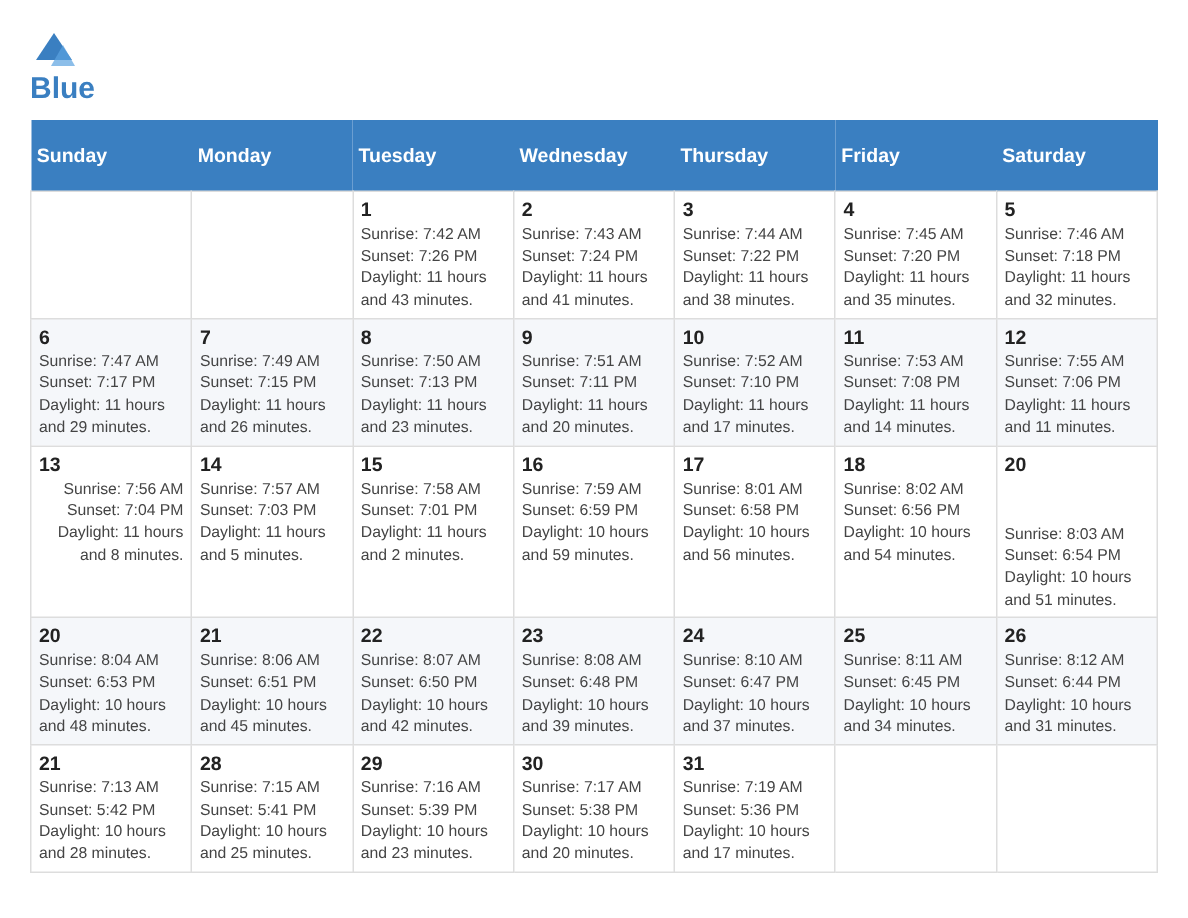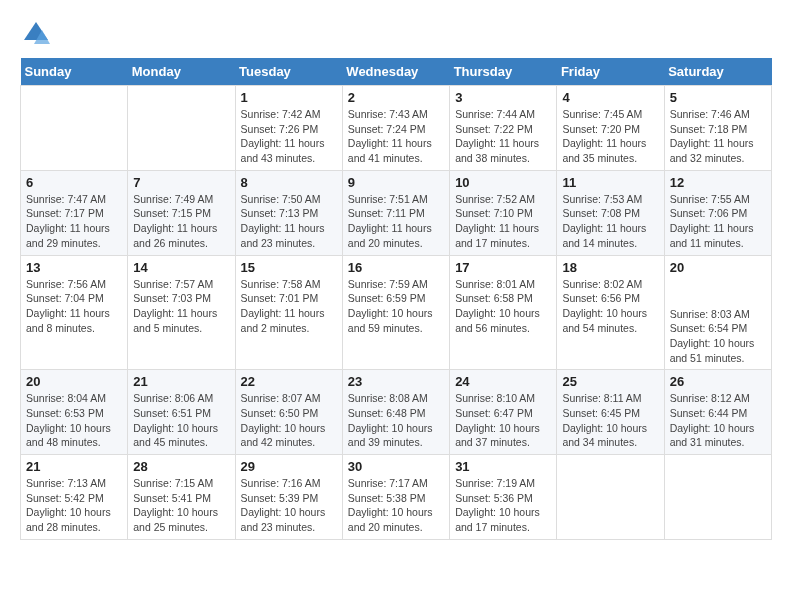--- a/index.html
+++ b/index.html
@@ -47,21 +47,21 @@
       color: #555;
     }
     table {
       width: 100%;
       border-collapse: collapse;
       font-size: 11px;
     }
     th {
       background-color: #3a7fc1;
       color: #fff;
-      padding: 6px 4px;
+      padding: 16px 4px;
       text-align: left;
       font-size: 13px;
       font-weight: bold;
     }
     td {
       vertical-align: top;
       padding: 4px 5px;
       border: 1px solid #ddd;
       min-height: 80px;
       height: 80px;
@@ -94,20 +94,21 @@
 
 <div class="header">
   <div class="logo">
     <div>
       <div class="logo-text">
         <svg class="logo-icon" viewBox="0 0 28 28" style="display:inline-block;vertical-align:middle;">
           <polygon points="14,2 26,20 2,20" fill="#3a7fc1"></polygon>
           <polygon points="20,10 28,24 12,24" fill="#5ba3e0" opacity="0.7"></polygon>
         </svg>
       </div>
+      <div class="logo-text" style="color:#3a7fc1;font-size:20px;">Blue</div>
     </div>
   </div>
   <div class="title-block">
     <div class="month-title"></div>
     <div class="location"></div>
   </div>
 </div>
 
 <table>
   <thead>
@@ -196,21 +197,21 @@
         <td>
           <span class="day-number">12</span>
           <div class="day-info" style="white-space: pre-line;">Sunrise: 7:55 AM
 Sunset: 7:06 PM
 Daylight: 11 hours and 11 minutes.</div>
         </td>
       </tr>
       <tr>
         <td>
           <span class="day-number">13</span>
-          <div class="day-info" style="white-space: pre-line;">Sunrise: 7:56 AM
+          <div class="day-info" style="white-space: pre-line; text-align: right;">Sunrise: 7:56 AM
 Sunset: 7:04 PM
 Daylight: 11 hours and 8 minutes.</div>
         </td>
         <td>
           <span class="day-number">14</span>
           <div class="day-info" style="white-space: pre-line;">Sunrise: 7:57 AM
 Sunset: 7:03 PM
 Daylight: 11 hours and 5 minutes.</div>
         </td>
         <td>

